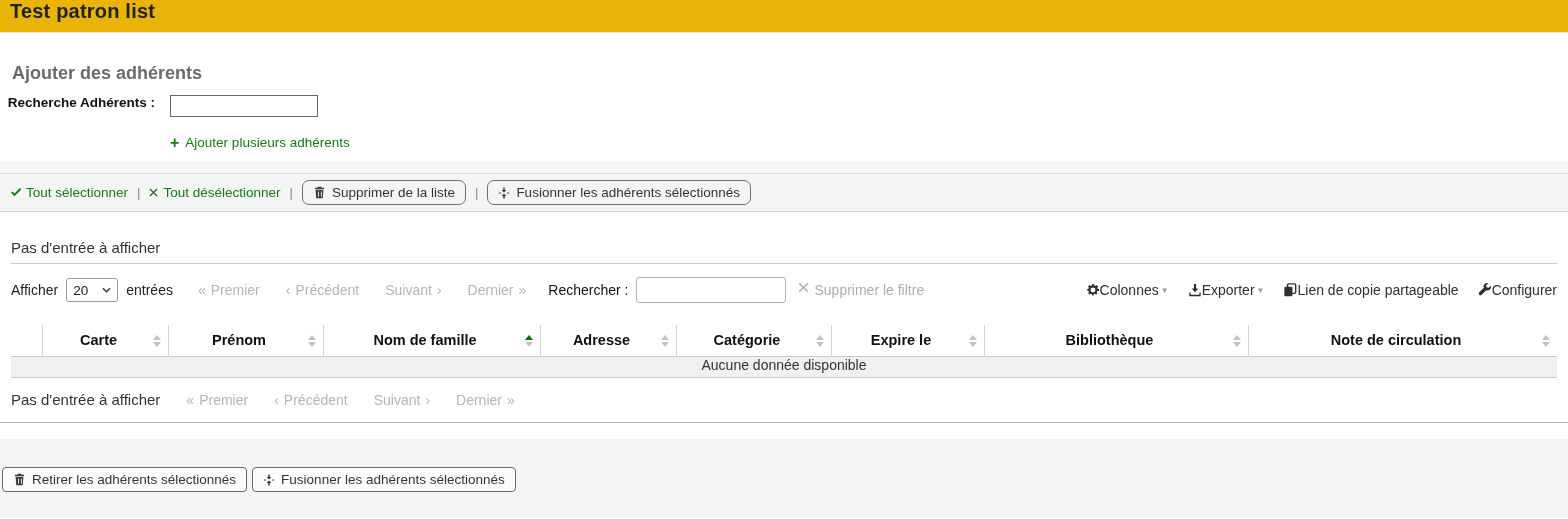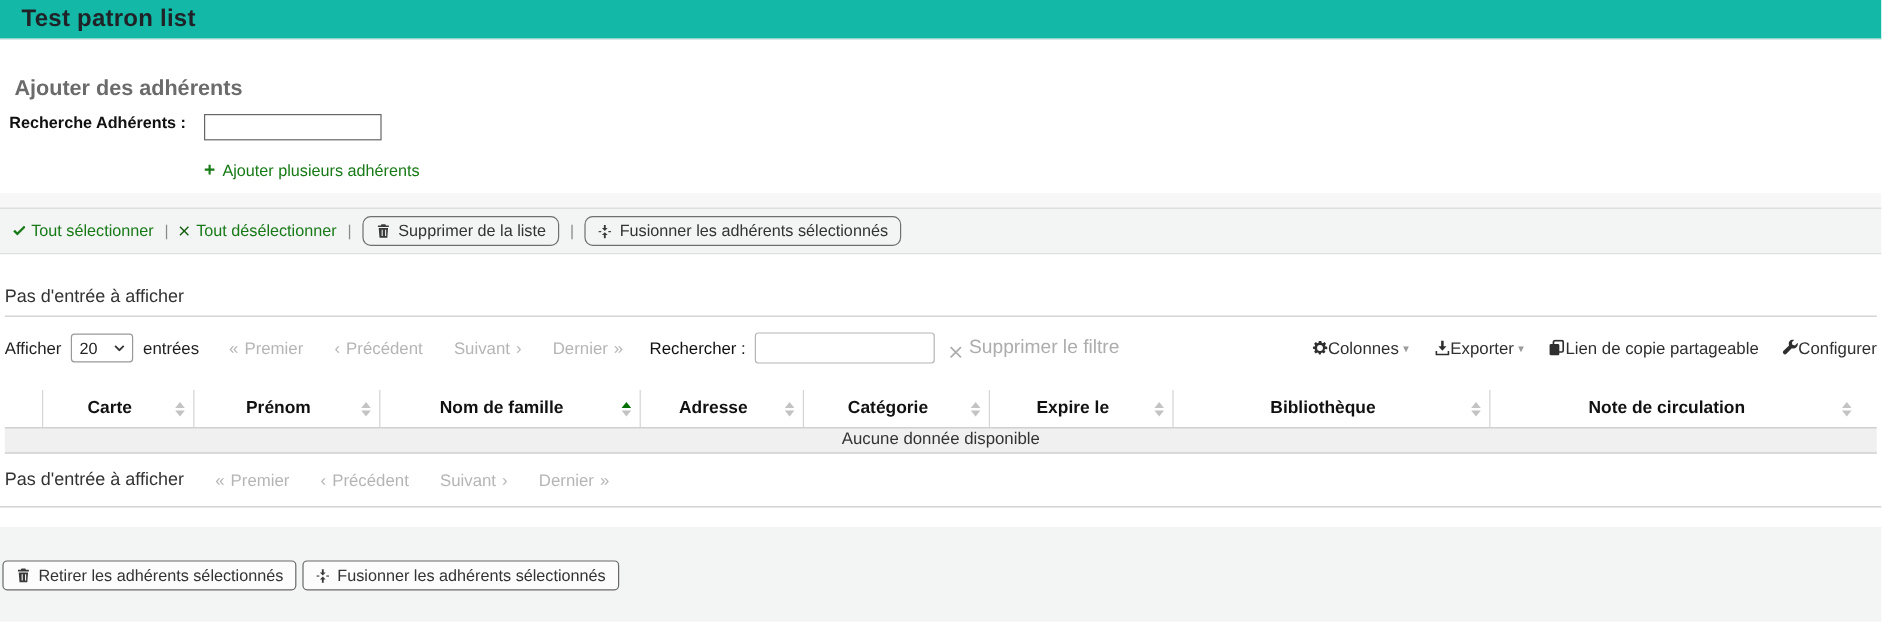--- a/index.html
+++ b/index.html
@@ -3,21 +3,21 @@
 <meta charset="utf-8">
 <style>
   * { margin:0; padding:0; box-sizing:border-box; }
   html,body { background:#fff; }
   .screen {
     width:1568px; height:519px; overflow:hidden; position:relative;
     font-family:"Liberation Sans","DejaVu Sans",sans-serif;
     color:#333; font-size:14px; background:#fff;
   }
   
-  .titlebar { height:33px; border-bottom:1px solid #e6e6e6; display:flex; align-items:center; padding-left:18px; background:#14b8a6; }
+  .titlebar { height:33px; border-bottom:1px solid #e6e6e6; display:flex; align-items:flex-start; padding-left:10px; background:#eab308; }
   .titlebar h1 { font-size:20px; font-weight:800; color:#1f2227; letter-spacing:.2px; }
   
   .addsec { height:128px; padding-top:29px; background:#fff; }
   .addsec h2 { font-size:18px; font-weight:700; color:#6b6b6b; margin-left:12px; line-height:22px; }
   .formrow { display:flex; margin-top:11px; }
   .formrow .lbl { width:155px; text-align:right; font-weight:700; font-size:13.5px; line-height:16px; color:#111; }
   .formrow input { margin-left:15px; width:148px; height:22px; border:1px solid #666; background:#fff; padding:0 4px; font:inherit; }
   .addlink { margin:18px 0 0 170px; display:flex; align-items:center; gap:6px; }
   a.green { color:#177a17; text-decoration:none; font-size:13.5px; cursor:pointer; }
   .plus { color:#177a17; font-weight:700; font-size:16px; line-height:12px; }
@@ -26,33 +26,33 @@
   .gap2 { height:16px; background:#fff; }
   
   .toolbar { height:39px; background:#f3f4f4; border-top:1px solid #d7d9d9; border-bottom:1px solid #d7d9d9;
              display:flex; align-items:center; padding-left:10px; gap:9px; }
   .toolbar .sep { color:#8a8a8a; font-size:13px; }
   .tlink { display:flex; align-items:center; gap:5px; font-size:13.5px; color:#177a17; cursor:pointer; }
   .btn { display:flex; align-items:center; gap:6px; border:1px solid #6f6f6f; border-radius:7px;
          padding:4px 10px; font-size:13.5px; color:#333; background:transparent; cursor:pointer; font-family:inherit; }
   .btn svg { flex:none; }
   
-  .main { height:211px; background:#fff; padding:0 4px; border-bottom:1px solid #b9b9b9; }
+  .main { height:211px; background:#fff; padding:0 11px; border-bottom:1px solid #b9b9b9; }
   .info { padding-top:27px; font-size:15px; color:#333; }
   .divider { border-top:1px solid #cbcbcb; margin-top:7px; }
   .controls { margin-top:13px; display:flex; align-items:center; }
   .controls .word { font-size:14px; color:#222; }
   .selbox { margin:0 8px; width:52px; height:24px; border:1px solid #999; border-radius:3px; background:#fff;
             display:flex; align-items:center; justify-content:space-between; padding:0 6px; cursor:pointer; }
   .selbox .val { font-size:13.5px; color:#222; }
   .pgroup { display:flex; gap:26px; margin-left:25px; color:#b5b5b5; font-size:14px; }
   .pgroup .pitem { display:flex; gap:5px; align-items:center; cursor:default; }
   .searchlbl { margin-left:22px; font-size:14px; color:#111; }
   .searchbox { margin-left:8px; width:150px; height:26px; border:1px solid #b5b5b5; border-radius:3px; padding:0 6px; font:inherit; }
-  .clearfilter { margin-left:12px; display:flex; align-items:flex-end; gap:5px; color:#adadad; font-size:16px; cursor:default; }
+  .clearfilter { margin-left:12px; display:flex; align-items:flex-start; gap:5px; color:#adadad; font-size:14px; cursor:default; }
   .rightgroup { margin-left:auto; display:flex; align-items:center; gap:19px; }
   .ritem { display:flex; align-items:center; color:#2f2f2f; font-size:14px; cursor:pointer; }
   .caret { color:#9a9a9a; font-size:8px; margin-left:2px; }
   
   .tbl { margin-top:22px; }
   .thead { display:flex; }
   .th { position:relative; font-weight:700; font-size:14.5px; color:#111; text-align:center;
         padding:7px 18px 7px 4px; border-right:1px solid #d4d4d4; height:31px; cursor:pointer; }
   .th:first-child { padding:7px 0; cursor:default; }
   .th:last-child { border-right:1px solid #d4d4d4; }

